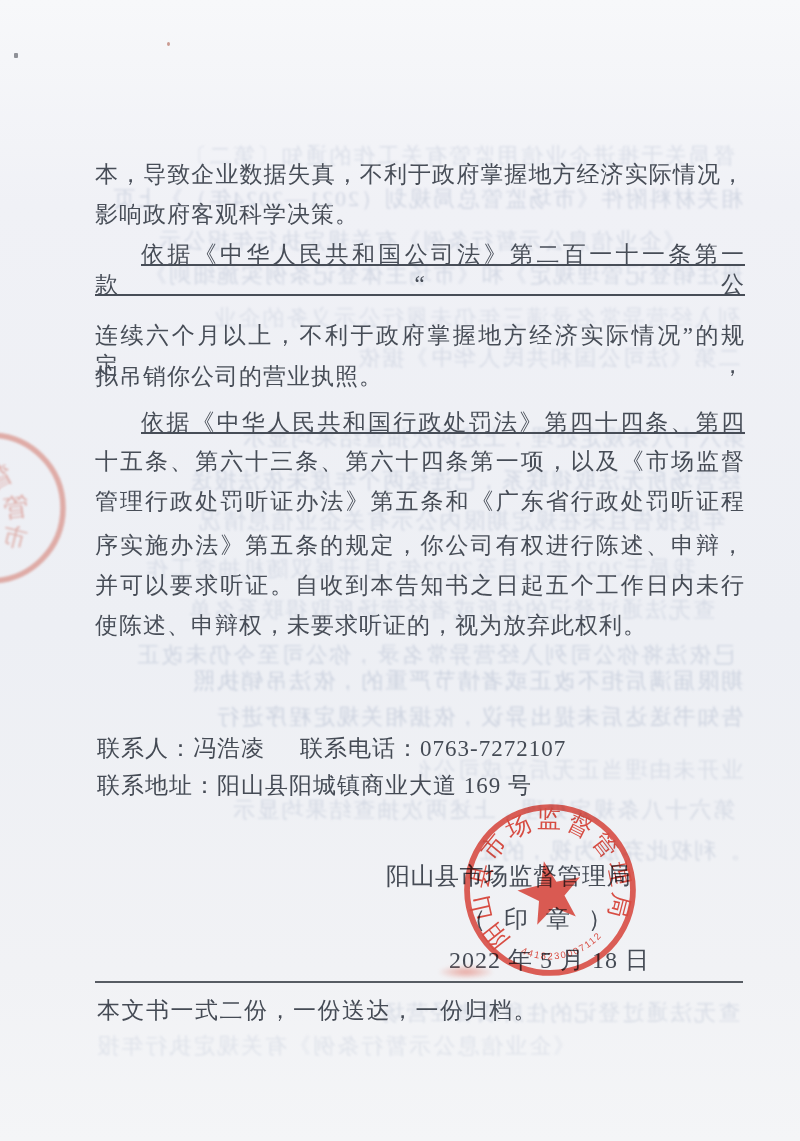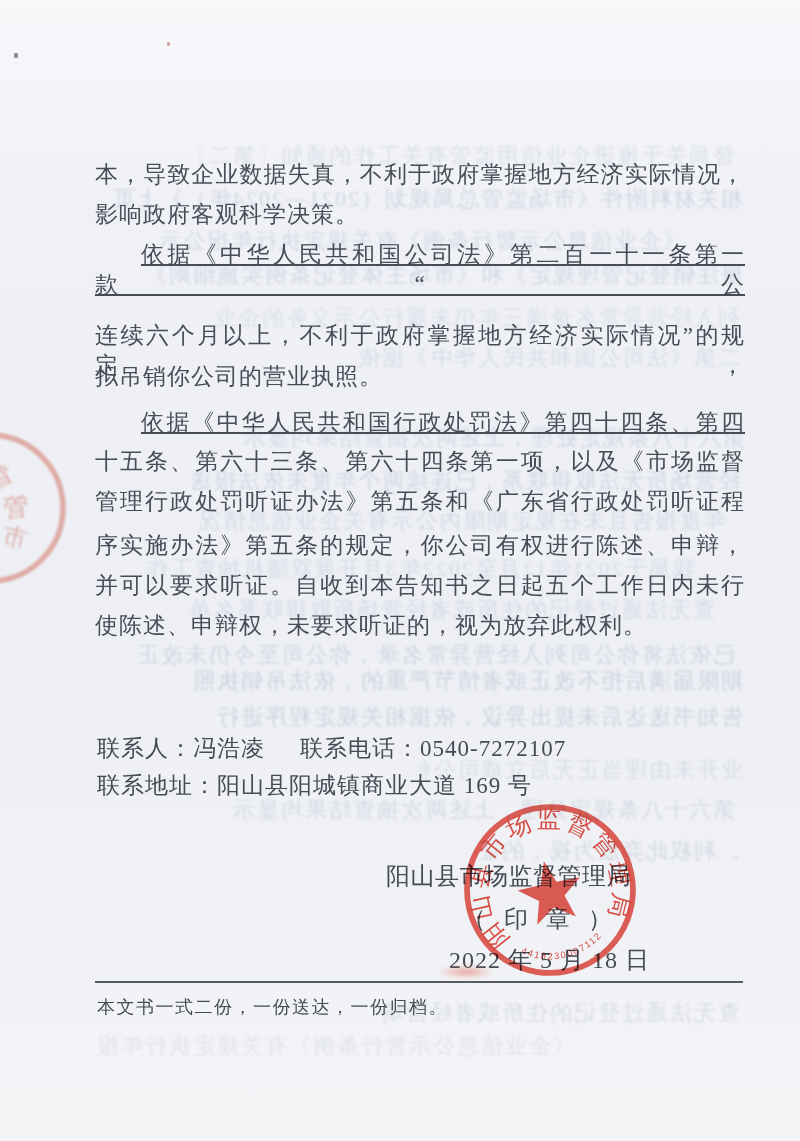--- a/index.html
+++ b/index.html
@@ -16,21 +16,21 @@
     font-size:23px;line-height:30px;color:#474d57;
     letter-spacing:1px;
   }
   .j{text-align:justify;text-align-last:justify;text-justify:inter-character;}
   .ind{text-indent:46px;text-decoration:underline;}
   .contact,.sig,.footer-note{
     position:absolute;color:#454b55;white-space:nowrap;
   }
   .contact{font-size:23px;letter-spacing:1px;font-family:Liberation Serif, serif;}
   .sig{font-size:24px;}
-  .footer-note{font-size:18px;letter-spacing:1.5px;}
+  .footer-note{font-size:23px;letter-spacing:1.5px;}
   .divider{
     position:absolute;left:95px;top:981px;width:648px;height:2px;
     background:#41474f;opacity:.88;
   }
   .ghost{
     position:absolute;height:26px;overflow:hidden;
     font-size:22px;line-height:26px;letter-spacing:2px;color:#aeb8cc;
     transform:scaleX(-1);filter:blur(1px);white-space:nowrap;
   }
   .seal{
@@ -92,21 +92,21 @@
   <div class="bline j" style="top:321px">连续六个月以上，不利于政府掌握地方经济实际情况”的规定，</div>
   <div class="bline" style="top:362px">拟吊销你公司的营业执照。</div>
   <div class="bline j ind" style="top:408px">依据《中华人民共和国行政处罚法》第四十四条、第四</div>
   <div class="bline j" style="top:447px">十五条、第六十三条、第六十四条第一项，以及《市场监督</div>
   <div class="bline j" style="top:487px">管理行政处罚听证办法》第五条和《广东省行政处罚听证程</div>
   <div class="bline j" style="top:531px">序实施办法》第五条的规定，你公司有权进行陈述、申辩，</div>
   <div class="bline j" style="top:571px">并可以要求听证。自收到本告知书之日起五个工作日内未行</div>
   <div class="bline" style="top:611px">使陈述、申辩权，未要求听证的，视为放弃此权利。</div>
 
   <div class="contact" style="left:97px;top:733px">联系人：冯浩凌</div>
-  <div class="contact" style="left:300px;top:733px">联系电话：0540-7272107</div>
+  <div class="contact" style="left:300px;top:733px">联系电话：0763-7272107</div>
   <div class="contact" style="left:97px;top:770px">联系地址：阳山县阳城镇商业大道 169 号</div>
 
   <div class="sig" style="left:386px;top:860px;letter-spacing:.5px">阳山县市场监督管理局</div>
   <div class="sig" style="left:462px;top:903px;letter-spacing:6px">（ 印  章 ）</div>
   <div class="sig" style="left:449px;top:944px;letter-spacing:1px">2022 年 5 月 18 日</div>
 
   <svg class="seal" width="210" height="210" viewBox="0 0 200 200">
     <g transform="rotate(-12 100 100)" opacity="0.88">
       <circle cx="100" cy="100" r="79" fill="none" stroke="#e23a2d" stroke-width="5.5" stroke-opacity=".9"></circle>
       <path id="sealTopArc" d="M 70 152 A 60 60 0 1 1 130 152" fill="none"></path>

